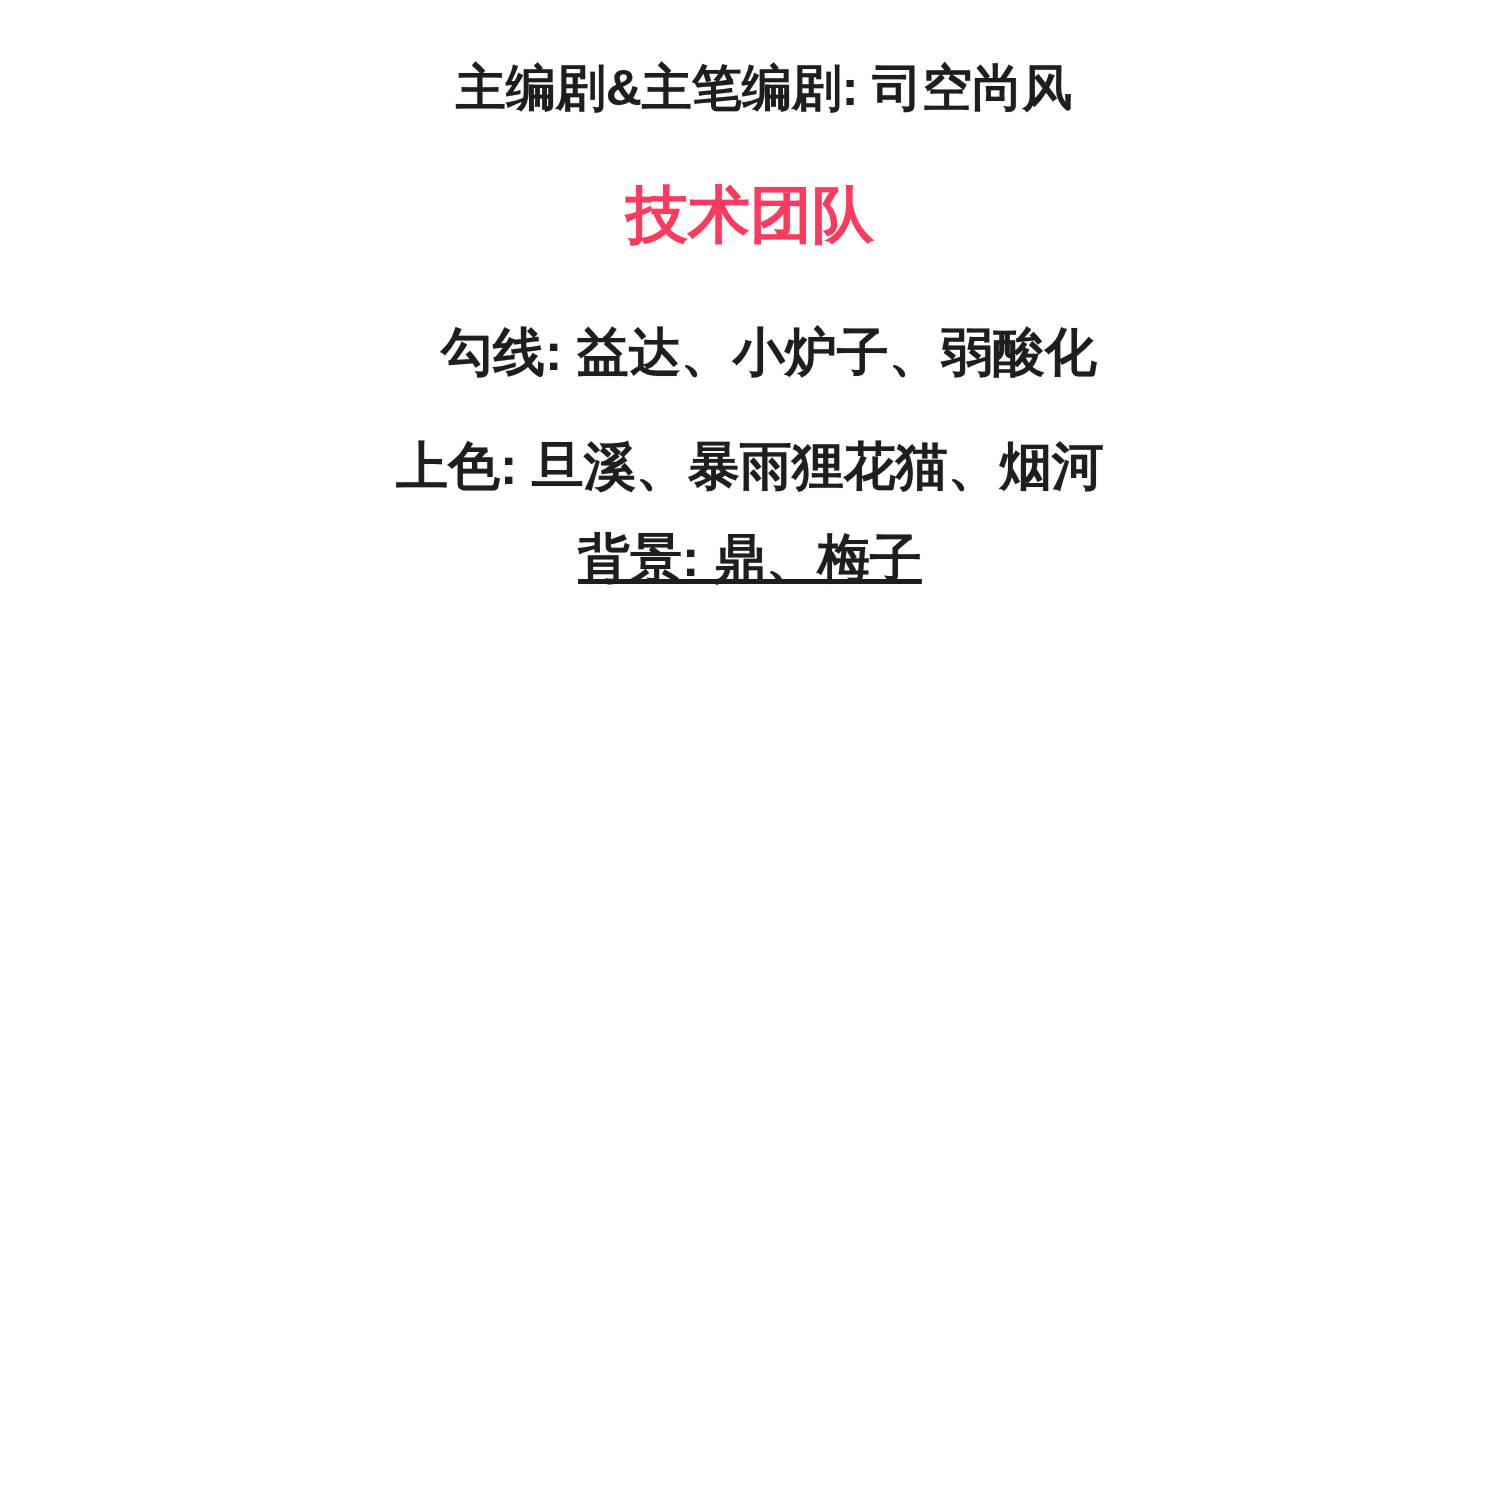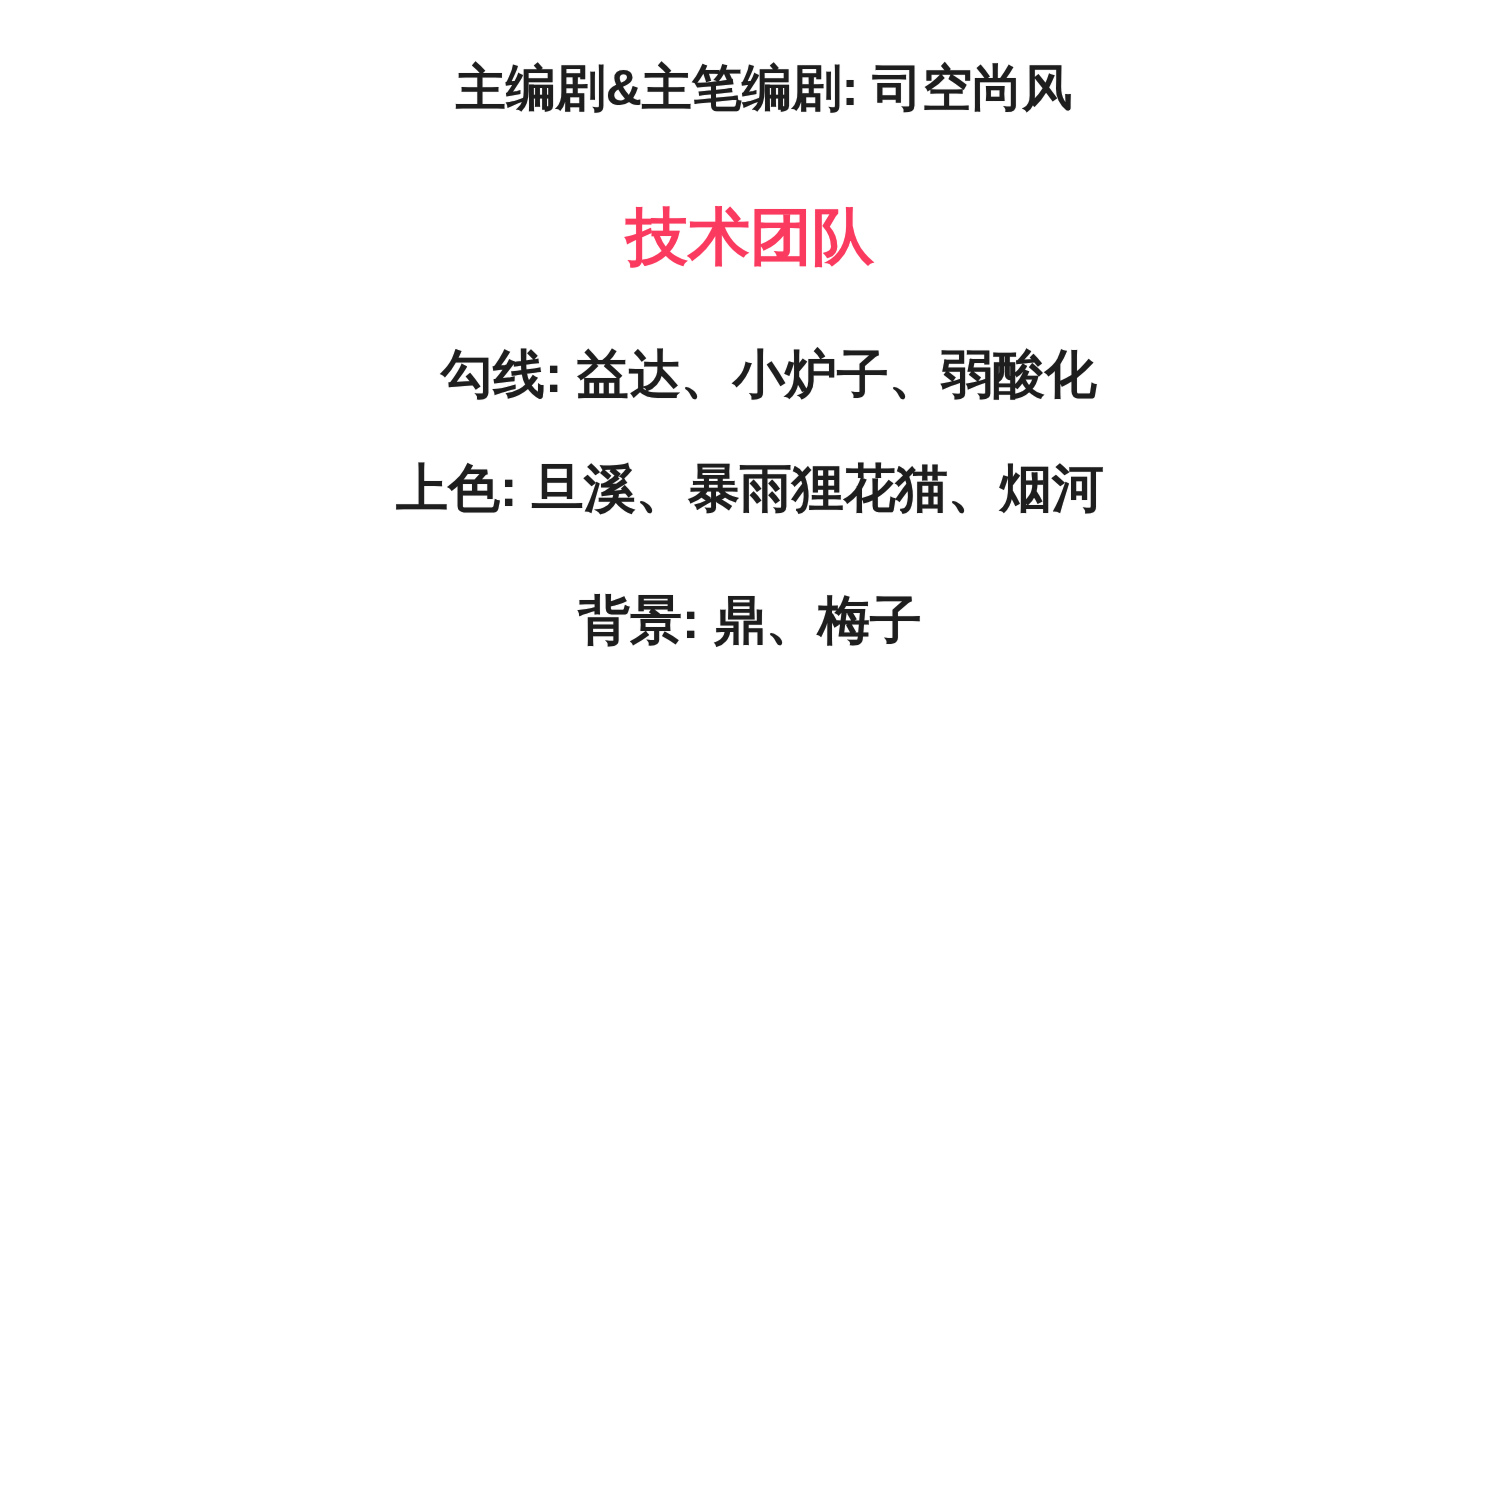--- a/index.html
+++ b/index.html
@@ -23,33 +23,33 @@
     white-space: nowrap;
     text-shadow: 0 0 1px rgba(30,30,30,0.35);
   }
   .header-line {
     padding-top: 58px;
     font-size: 50px;
     line-height: 60px;
     margin-left: 14px;
   }
   .section-title {
-    margin-top: 82px;
+    margin-top: 60px;
     font-size: 62px;
     line-height: 74px;
     color: var(--accent-color, #fa3a5f);
     text-shadow: 0 0 1px rgba(250,58,95,0.35);
   }
   .role-line {
     font-size: 52px;
     line-height: 62px;
   }
   .role-line.lineart   { margin-top: 69px; padding-left: 19px; }
   .role-line.coloring  { margin-top: 52px; }
-  .role-line.background{ margin-top: 70px; }
+  .role-line.background{ margin-top: 30px; text-decoration: underline; }
 </style>
 </head>
 <body>
 
 <div class="page">
   <div class="line header-line">主编剧&amp;主笔编剧: 司空尚风</div>
 
   <div class="line section-title">技术团队</div>
 
   <div class="line role-line lineart">勾线: 益达、小炉子、弱酸化</div>

